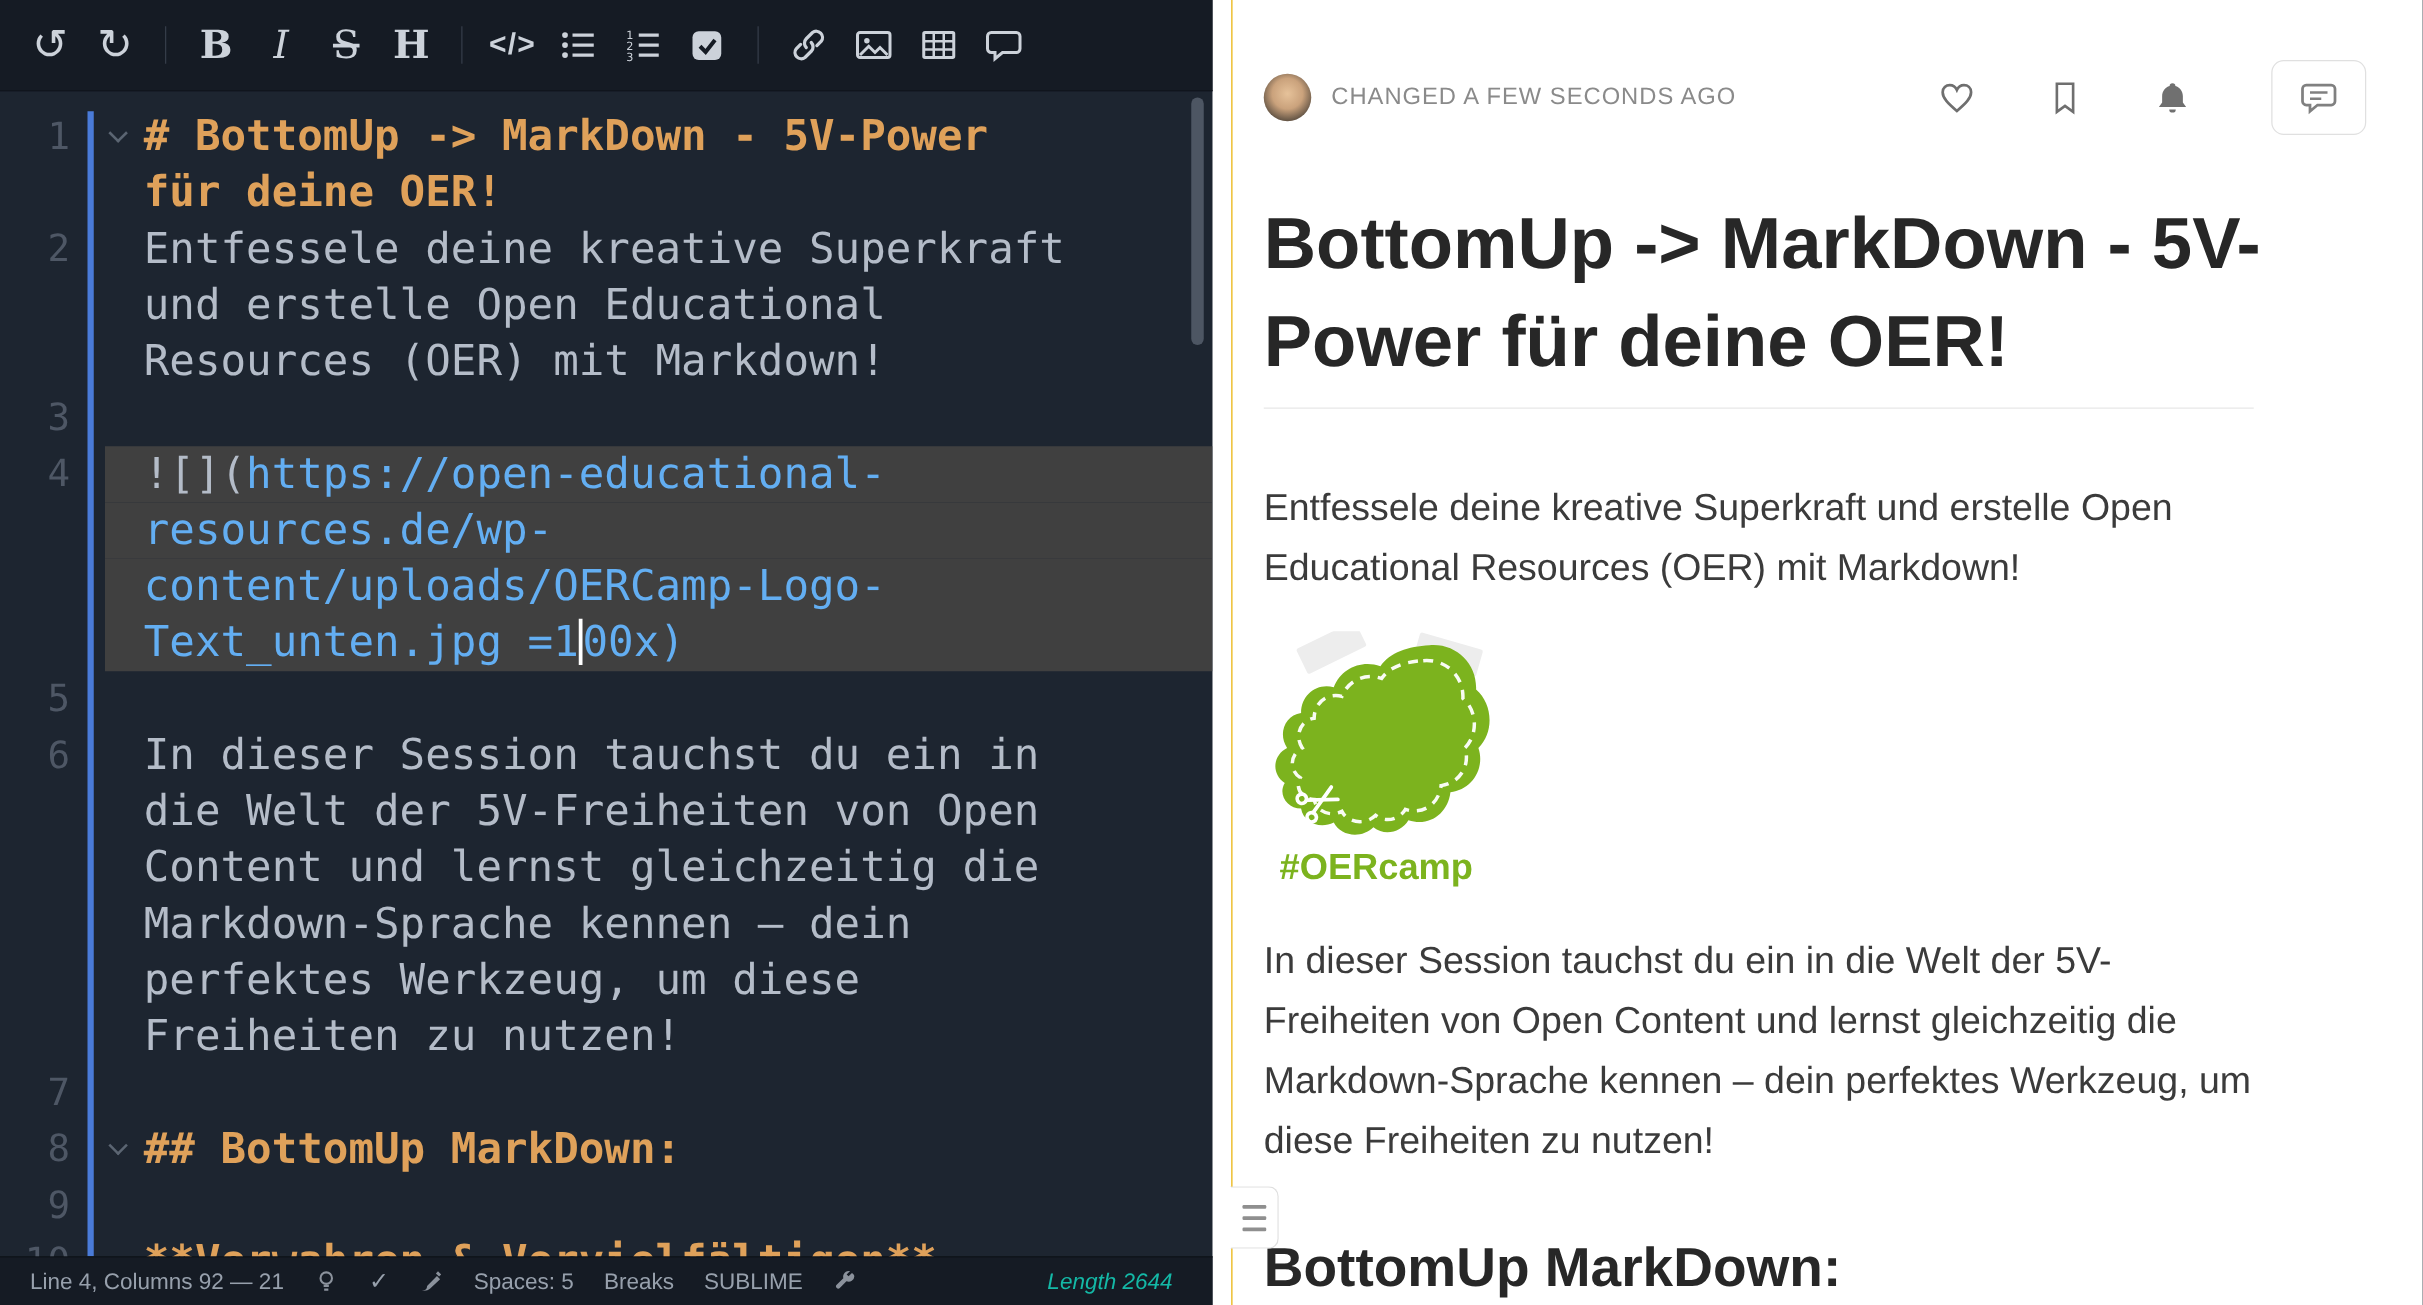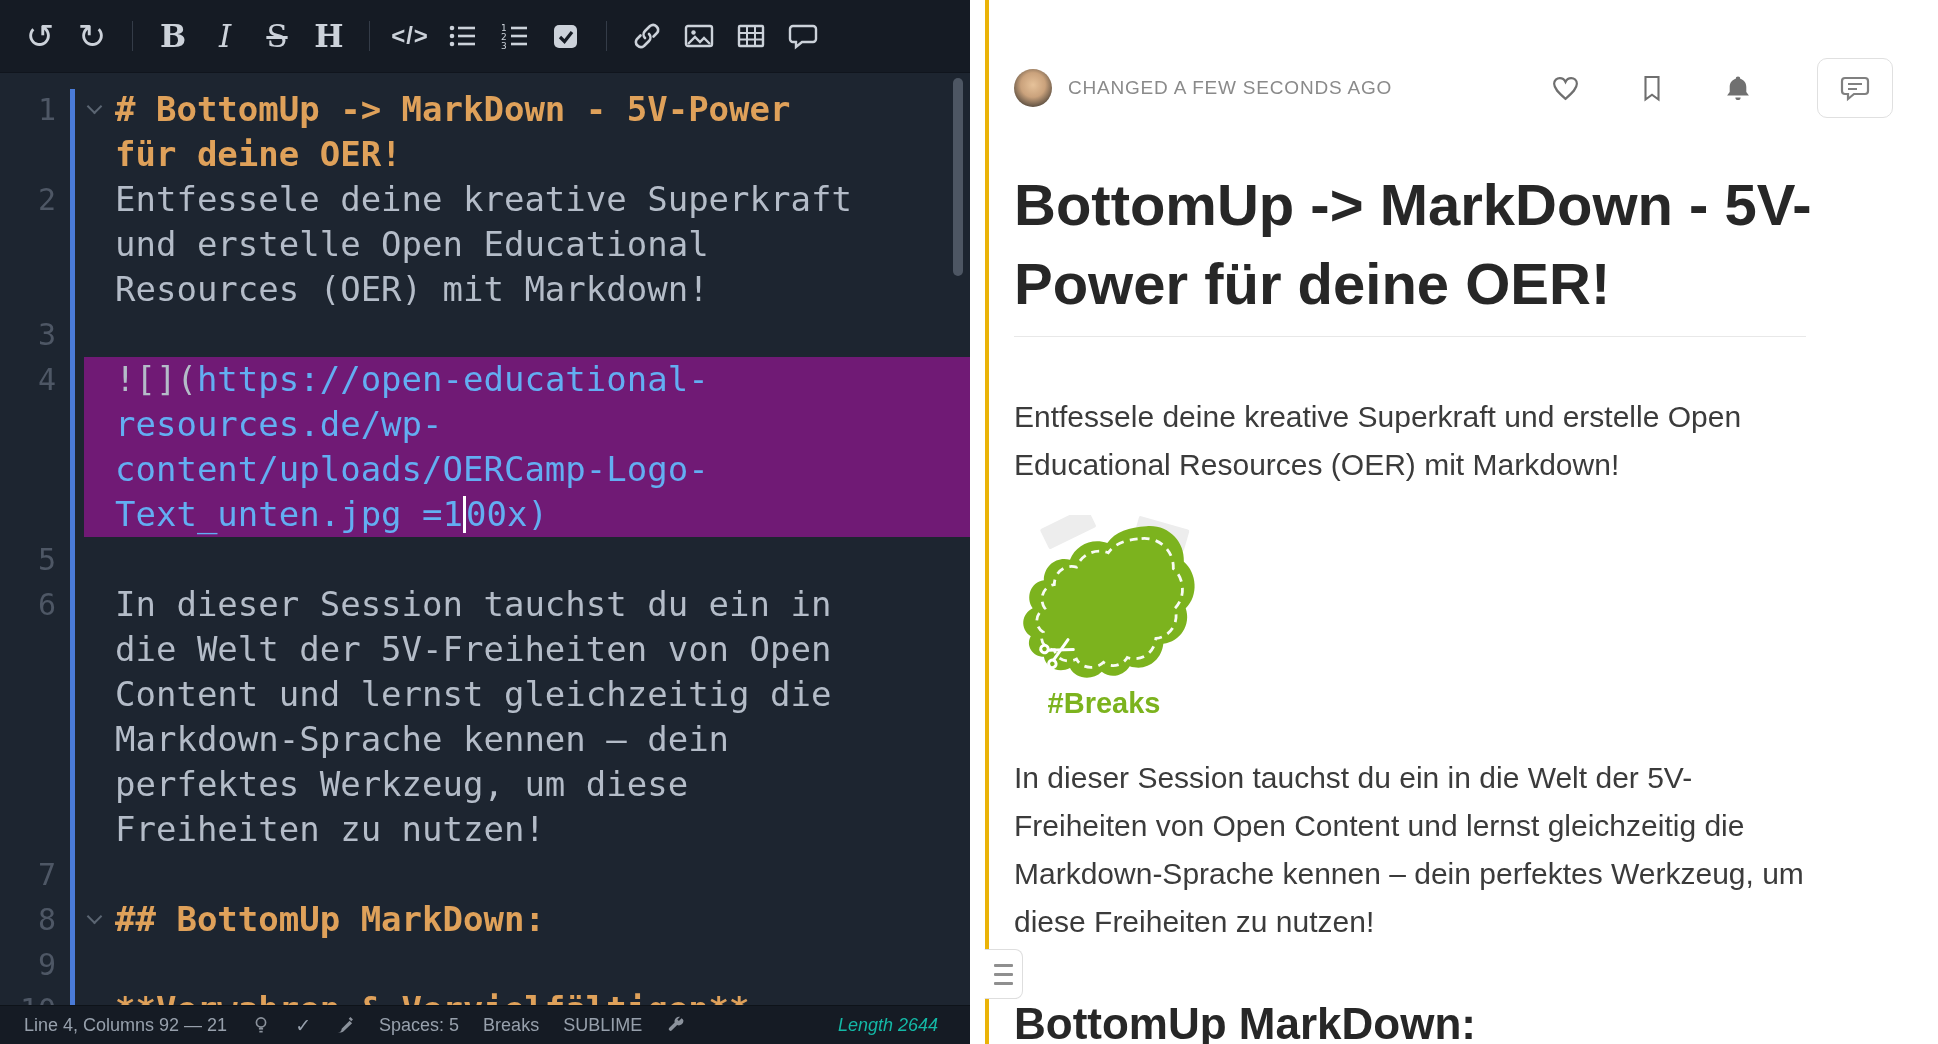--- a/index.html
+++ b/index.html
@@ -24,21 +24,21 @@
   .glyph-s{text-decoration:line-through;}
   .glyph-code{font-size:24px;font-weight:bold;letter-spacing:1px;}
   .undo-glyph,.redo-glyph{font-size:34px;line-height:1;}
 
   .code-area{flex:1;overflow:hidden;position:relative;padding-top:14px;}
   .authorship{position:absolute;left:70px;top:16px;bottom:0;width:5px;background:var(--authorship);}
   .row{display:flex;line-height:45px;min-height:45px;
     font-family:"DejaVu Sans Mono",monospace;font-size:34px;}
   .ln{width:56px;flex:none;text-align:right;color:#4e5765;font-size:30px;}
   .code{flex:1;margin-left:28px;padding-left:31px;padding-right:10px;position:relative;white-space:pre;}
-  .line.active .code{background:#701a75;}
+  .line.active .code{background:#404040;}
   .tok-h{color:var(--editor-heading);font-weight:bold;}
   .tok-p{color:var(--editor-text);}
   .tok-l{color:var(--editor-link);}
   .cursor{display:inline-block;width:3px;height:37px;background:#ffffff;vertical-align:-7px;}
   .fold{position:absolute;left:3px;top:13px;width:14px;height:14px;}
   .fold::before{content:'';position:absolute;left:2px;top:1px;width:9px;height:9px;
     border-right:2px solid #5b6572;border-bottom:2px solid #5b6572;transform:rotate(45deg);}
   .scrollbar{position:absolute;right:7px;top:78px;width:10px;height:198px;background:#4d5663;border-radius:5px;}
 
   .status-bar{height:38px;min-height:38px;background:var(--panel-bg);border-top:1px solid #0e1319;
@@ -48,22 +48,22 @@
   .st-length{margin-left:auto;color:#14b8a6;margin-right:8px;font-style:italic;}
 
   
   .split-gutter{width:15px;min-width:15px;background:#fff;}
   .grip{position:absolute;left:984px;top:949px;width:37px;height:48px;background:#fff;
     border:1px solid #dedede;border-left-color:#fff;border-radius:0 8px 8px 0;z-index:6;
     display:flex;flex-direction:column;justify-content:center;align-items:center;gap:6px;}
   .grip i{display:block;width:19px;height:3px;background:#8f8f8f;border-radius:1px;}
 
   
-  .preview-pane{flex:1;background:#fff;border-left:4px solid #eab308;
-    padding:12px 45px 0 25px;position:relative;overflow:hidden;color:#3b3b3b;}
+  .preview-pane{flex:1;background:#fff;border-left:1px solid #eab308;
+    padding:2px 45px 0 25px;position:relative;overflow:hidden;color:#3b3b3b;}
   .pv-header{margin-top:56px;height:40px;display:flex;align-items:center;}
   .avatar{width:38px;height:38px;border-radius:50%;flex:none;
     background:radial-gradient(circle at 50% 42%, #e6c29a 0%, #caa27c 42%, #6b5a49 72%, #413830 100%);}
   .changed-label{margin-left:16px;font-size:19px;letter-spacing:.8px;color:#8a8a8a;}
   .pv-actions{margin-left:auto;display:flex;align-items:center;gap:56px;}
   .pv-actions svg{display:block;cursor:pointer;}
   .chat-btn{width:74px;height:58px;border:1px solid #e0e0e0;border-radius:10px;
     display:flex;align-items:center;justify-content:center;cursor:pointer;margin-left:8px;}
   .pv-body{width:792px;}
   .pv-title{font-size:58px;line-height:79px;font-weight:700;color:#272727;margin:57px 0 0;width:810px;}
@@ -345,20 +345,20 @@
         <rect x="130" y="8" width="56" height="24" rx="2" fill="#ededed" transform="rotate(16 158 20)"></rect>
         <path d="M142 12 C165 10 183 28 182 50 C196 62 198 86 184 100 C190 118 178 136 160 138 C158 156 142 168 124 162 C118 172 104 176 94 168 C84 178 66 176 60 164 C48 170 34 164 32 152 C20 152 12 140 18 130 C6 122 8 106 20 100 C12 88 18 72 32 70 C32 54 46 44 60 48 C66 32 84 24 100 30 C108 18 124 13 142 12 Z" fill="#7cb31e"></path>
         <path d="M142 12 C165 10 183 28 182 50 C196 62 198 86 184 100 C190 118 178 136 160 138 C158 156 142 168 124 162 C118 172 104 176 94 168 C84 178 66 176 60 164 C48 170 34 164 32 152 C20 152 12 140 18 130 C6 122 8 106 20 100 C12 88 18 72 32 70 C32 54 46 44 60 48 C66 32 84 24 100 30 C108 18 124 13 142 12 Z" transform="translate(16 15) scale(0.85)" stroke="#ffffff" stroke-width="3.5" fill="none" stroke-dasharray="10 8" opacity="0.95"></path>
         <g transform="translate(34 144) rotate(-28)" stroke="#ffffff" stroke-width="3.2" fill="none" stroke-linecap="round">
           <line x1="2" y1="2" x2="26" y2="14"></line>
             <line x1="2" y1="14" x2="26" y2="2"></line>
           <circle cx="-1" cy="-1" r="4"></circle>
             <circle cx="-1" cy="17" r="4"></circle>
         </g>
       </svg>
-      <div class="logo-caption">#Breaks</div>
+      <div class="logo-caption">#OERcamp</div>
     </div>
 
     <p class="pv-p pv-p2">In dieser Session tauchst du ein in die Welt der 5V-Freiheiten von Open Content und lernst gleichzeitig die Markdown-Sprache kennen – dein perfektes Werkzeug, um diese Freiheiten zu nutzen!</p>
     <h2 class="pv-h2">BottomUp MarkDown:</h2>
     <hr class="pv-hr pv-hr2">
   </div>
 </div>
 
 </body></html>

